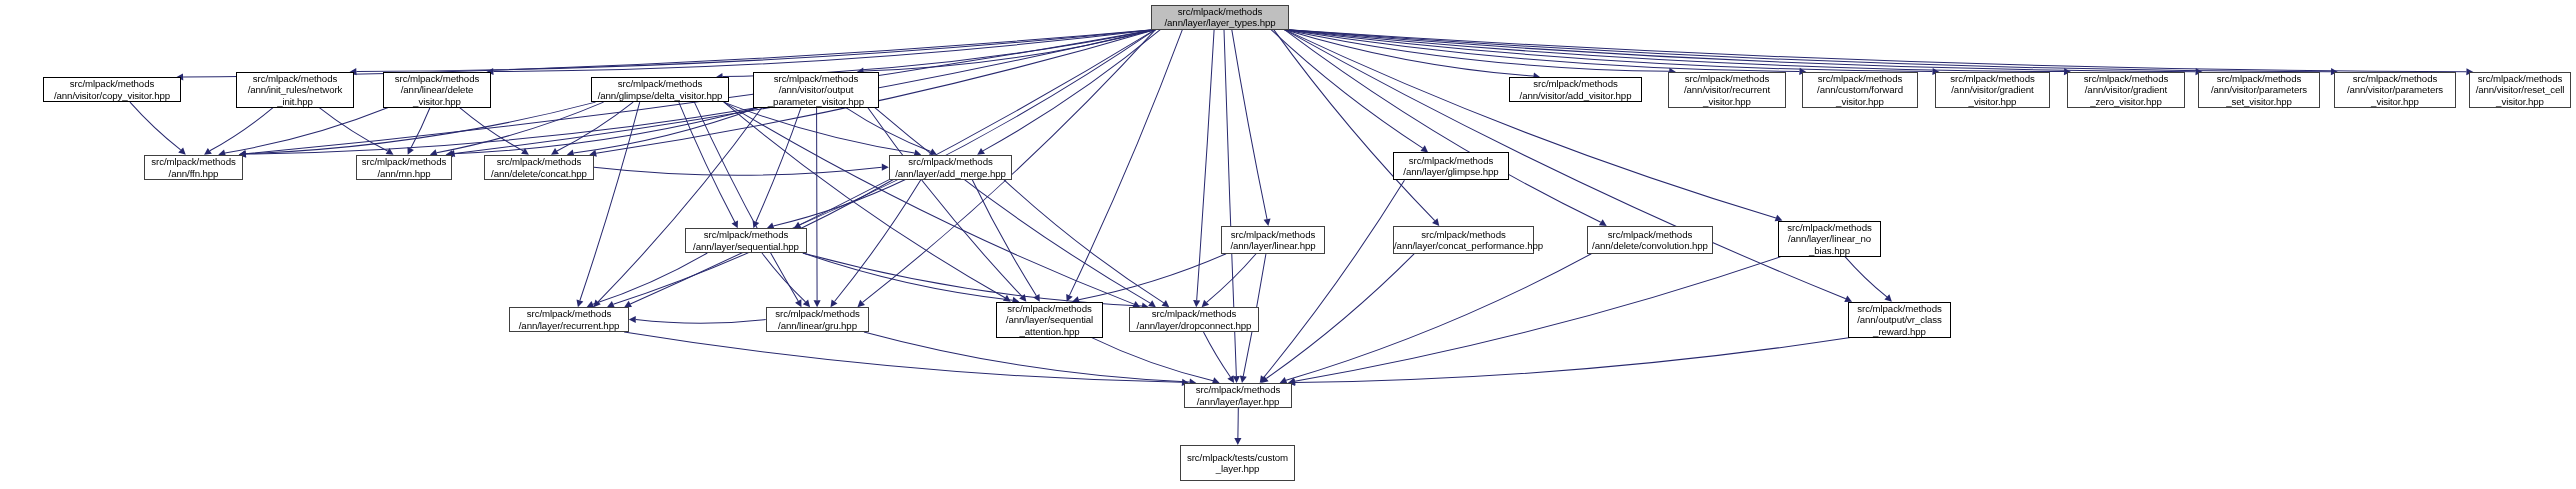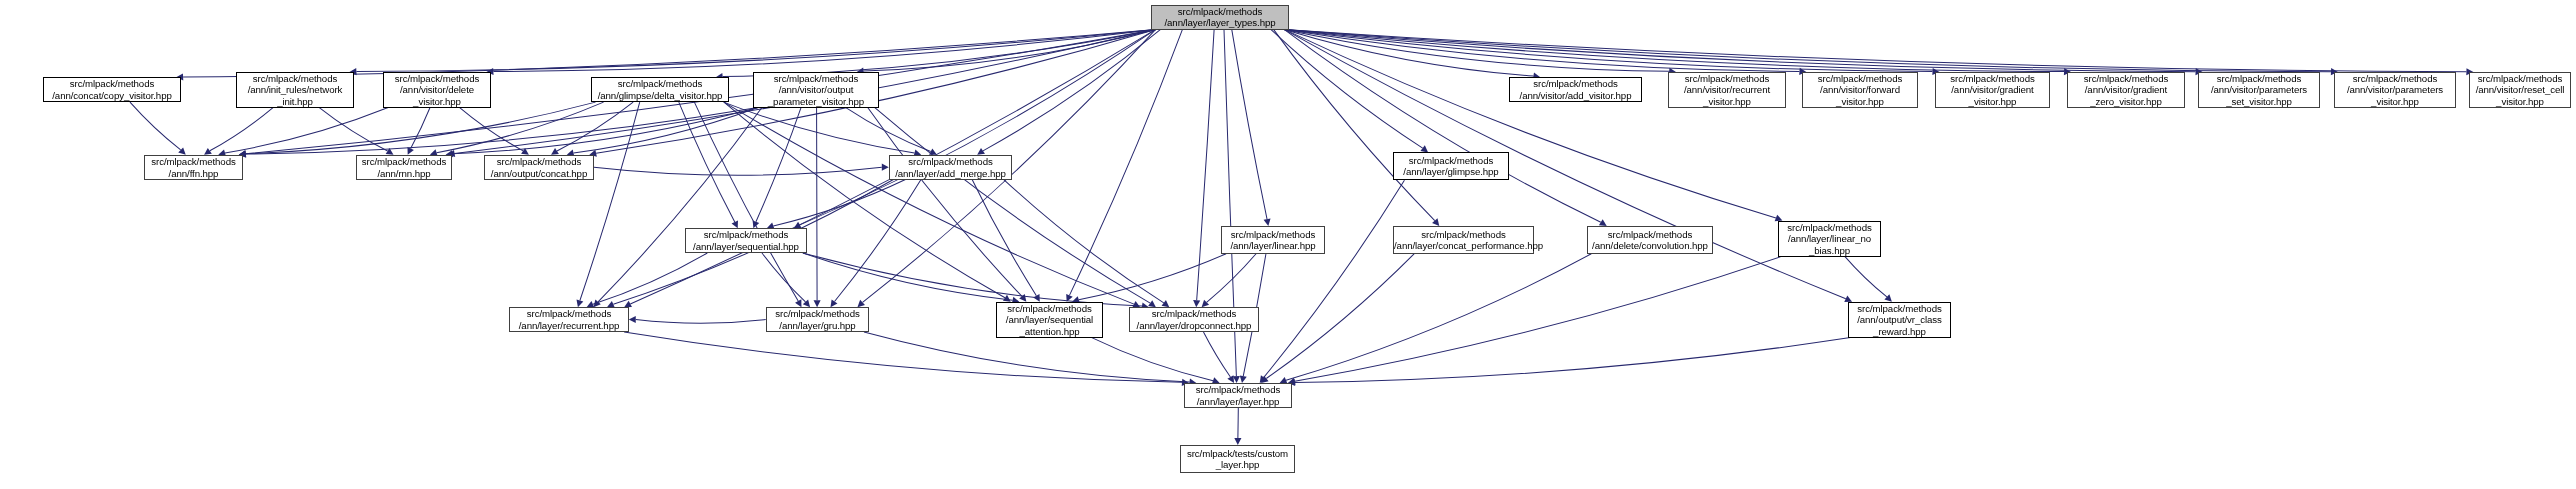--- a/index.html
+++ b/index.html
@@ -208,44 +208,44 @@
       <path d="M 1409.68 436 Q 1485.342633609213 472.5904879323366 1567.120168170809 491.98463067790345" fill="none" stroke="#27286e" stroke-width="1.3"></path>
       <polygon points="1575.6,495 1565.5789794061818,496.3187669461566 1568.661356935436,487.6504944096503" fill="#27286e"></polygon>
       <path d="M 1554.76 429 Q 1570.3095962221505 459.24987982631734 1589.583316851089 487.27431318894173" fill="none" stroke="#27286e" stroke-width="1.3"></path>
       <polygon points="1594.2,495 1585.6346324809924,489.63395124282965 1593.5320012211855,484.9146751350538" fill="#27286e"></polygon>
       <path d="M 2393 436 Q 2035.026260457179 490.35453528925973 1672.9706684948362 494.2739788186621" fill="none" stroke="#27286e" stroke-width="1.3"></path>
       <polygon points="1664,495 1672.5995910021525,489.68897047685687 1673.34174598752,498.85898716046734" fill="#27286e"></polygon>
       <path d="M 1599.78 527 Q 1599.5411398514061 546.5009812747157 1599.2274872076546 566.0009029890836" fill="none" stroke="#27286e" stroke-width="1.3"></path>
       <polygon points="1599.1,575 1594.6279487354084,565.9357428607267 1603.8270256799008,566.0660631174404" fill="#27286e"></polygon>
     </svg>
 <div class="node root thick" style="left: 1151px; top: 4.6px; width: 138px; height: 25px;"><span class="node-label">src/mlpack/methods</span><span class="node-label">/ann/layer/layer_types.hpp</span></div>
-    <div class="node" style="left: 43px; top: 77px; width: 138px; height: 25px;"><span class="node-label">src/mlpack/methods</span><span class="node-label">/ann/concat/copy_visitor.hpp</span></div>
+    <div class="node" style="left: 43px; top: 77px; width: 138px; height: 25px;"><span class="node-label">src/mlpack/methods</span><span class="node-label">/ann/visitor/copy_visitor.hpp</span></div>
     <div class="node" style="left: 236px; top: 72px; width: 118px; height: 36px;"><span class="node-label">src/mlpack/methods</span><span class="node-label">/ann/init_rules/network</span><span class="node-label">_init.hpp</span></div>
-    <div class="node" style="left: 383px; top: 72px; width: 108px; height: 36px;"><span class="node-label">src/mlpack/methods</span><span class="node-label">/ann/visitor/delete</span><span class="node-label">_visitor.hpp</span></div>
+    <div class="node" style="left: 383px; top: 72px; width: 108px; height: 36px;"><span class="node-label">src/mlpack/methods</span><span class="node-label">/ann/linear/delete</span><span class="node-label">_visitor.hpp</span></div>
     <div class="node" style="left: 591px; top: 77px; width: 138px; height: 25px;"><span class="node-label">src/mlpack/methods</span><span class="node-label">/ann/glimpse/delta_visitor.hpp</span></div>
     <div class="node" style="left: 753px; top: 72px; width: 126px; height: 36px;"><span class="node-label">src/mlpack/methods</span><span class="node-label">/ann/visitor/output</span><span class="node-label">_parameter_visitor.hpp</span></div>
     <div class="node" style="left: 1509px; top: 77px; width: 133px; height: 25px;"><span class="node-label">src/mlpack/methods</span><span class="node-label">/ann/visitor/add_visitor.hpp</span></div>
     <div class="node thick" style="left: 1668px; top: 72px; width: 118px; height: 36px;"><span class="node-label">src/mlpack/methods</span><span class="node-label">/ann/visitor/recurrent</span><span class="node-label">_visitor.hpp</span></div>
-    <div class="node thick" style="left: 1802px; top: 72px; width: 116px; height: 36px;"><span class="node-label">src/mlpack/methods</span><span class="node-label">/ann/visitor/forward</span><span class="node-label">_visitor.hpp</span></div>
+    <div class="node thick" style="left: 1802px; top: 72px; width: 116px; height: 36px;"><span class="node-label">src/mlpack/methods</span><span class="node-label">/ann/custom/forward</span><span class="node-label">_visitor.hpp</span></div>
     <div class="node thick" style="left: 1935px; top: 72px; width: 115px; height: 36px;"><span class="node-label">src/mlpack/methods</span><span class="node-label">/ann/visitor/gradient</span><span class="node-label">_visitor.hpp</span></div>
     <div class="node thick" style="left: 2067px; top: 72px; width: 118px; height: 36px;"><span class="node-label">src/mlpack/methods</span><span class="node-label">/ann/visitor/gradient</span><span class="node-label">_zero_visitor.hpp</span></div>
     <div class="node thick" style="left: 2198px; top: 72px; width: 122px; height: 36px;"><span class="node-label">src/mlpack/methods</span><span class="node-label">/ann/visitor/parameters</span><span class="node-label">_set_visitor.hpp</span></div>
     <div class="node thick" style="left: 2334px; top: 72px; width: 122px; height: 36px;"><span class="node-label">src/mlpack/methods</span><span class="node-label">/ann/visitor/parameters</span><span class="node-label">_visitor.hpp</span></div>
     <div class="node thick" style="left: 2469px; top: 72px; width: 102px; height: 36px;"><span class="node-label">src/mlpack/methods</span><span class="node-label">/ann/visitor/reset_cell</span><span class="node-label">_visitor.hpp</span></div>
     <div class="node thick" style="left: 144px; top: 155px; width: 99px; height: 25px;"><span class="node-label">src/mlpack/methods</span><span class="node-label">/ann/ffn.hpp</span></div>
     <div class="node thick" style="left: 356px; top: 155px; width: 96px; height: 25px;"><span class="node-label">src/mlpack/methods</span><span class="node-label">/ann/rnn.hpp</span></div>
-    <div class="node thick" style="left: 484px; top: 155px; width: 110px; height: 25px;"><span class="node-label">src/mlpack/methods</span><span class="node-label">/ann/output/concat.hpp</span></div>
+    <div class="node thick" style="left: 484px; top: 155px; width: 110px; height: 25px;"><span class="node-label">src/mlpack/methods</span><span class="node-label">/ann/delete/concat.hpp</span></div>
     <div class="node thick" style="left: 889px; top: 155px; width: 123px; height: 25px;"><span class="node-label">src/mlpack/methods</span><span class="node-label">/ann/layer/add_merge.hpp</span></div>
     <div class="node" style="left: 1393px; top: 152px; width: 116px; height: 28px;"><span class="node-label">src/mlpack/methods</span><span class="node-label">/ann/layer/glimpse.hpp</span></div>
     <div class="node thick" style="left: 685px; top: 228px; width: 122px; height: 25px;"><span class="node-label">src/mlpack/methods</span><span class="node-label">/ann/layer/sequential.hpp</span></div>
     <div class="node thick" style="left: 1221px; top: 226px; width: 104px; height: 28px;"><span class="node-label">src/mlpack/methods</span><span class="node-label">/ann/layer/linear.hpp</span></div>
     <div class="node thick" style="left: 1393px; top: 226px; width: 141px; height: 28px;"><span class="node-label">src/mlpack/methods</span><span class="node-label">/ann/layer/concat_performance.hpp</span></div>
     <div class="node thick" style="left: 1587px; top: 226px; width: 126px; height: 28px;"><span class="node-label">src/mlpack/methods</span><span class="node-label">/ann/delete/convolution.hpp</span></div>
     <div class="node" style="left: 1778px; top: 221px; width: 103px; height: 36px;"><span class="node-label">src/mlpack/methods</span><span class="node-label">/ann/layer/linear_no</span><span class="node-label">_bias.hpp</span></div>
     <div class="node thick" style="left: 509px; top: 307px; width: 120px; height: 25px;"><span class="node-label">src/mlpack/methods</span><span class="node-label">/ann/layer/recurrent.hpp</span></div>
-    <div class="node thick" style="left: 766px; top: 307px; width: 103px; height: 25px;"><span class="node-label">src/mlpack/methods</span><span class="node-label">/ann/layer/gru.hpp</span></div>
+    <div class="node thick" style="left: 766px; top: 307px; width: 103px; height: 25px;"><span class="node-label">src/mlpack/methods</span><span class="node-label">/ann/linear/gru.hpp</span></div>
     <div class="node" style="left: 996px; top: 302px; width: 107px; height: 36px;"><span class="node-label">src/mlpack/methods</span><span class="node-label">/ann/layer/sequential</span><span class="node-label">_attention.hpp</span></div>
     <div class="node thick" style="left: 1129px; top: 307px; width: 130px; height: 25px;"><span class="node-label">src/mlpack/methods</span><span class="node-label">/ann/layer/dropconnect.hpp</span></div>
     <div class="node" style="left: 1848px; top: 302px; width: 103px; height: 36px;"><span class="node-label">src/mlpack/methods</span><span class="node-label">/ann/output/vr_class</span><span class="node-label">_reward.hpp</span></div>
     <div class="node thick" style="left: 1184px; top: 383px; width: 108px; height: 25px;"><span class="node-label">src/mlpack/methods</span><span class="node-label">/ann/layer/layer.hpp</span></div>
-    <div class="node thick" style="left: 1180px; top: 445px; width: 115px; height: 28px;"><span class="node-label">src/mlpack/tests/custom</span><span class="node-label">_layer.hpp</span></div>
+    <div class="node thick" style="left: 1180px; top: 445px; width: 115px; height: 36px;"><span class="node-label">src/mlpack/tests/custom</span><span class="node-label">_layer.hpp</span></div>
   </div>
 
 
 </body></html>

